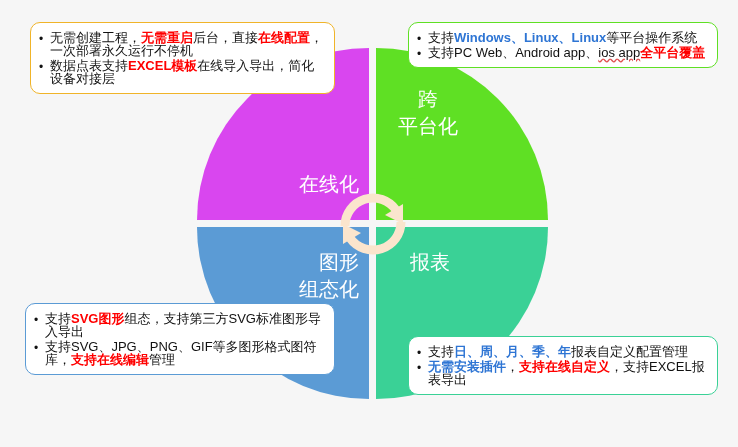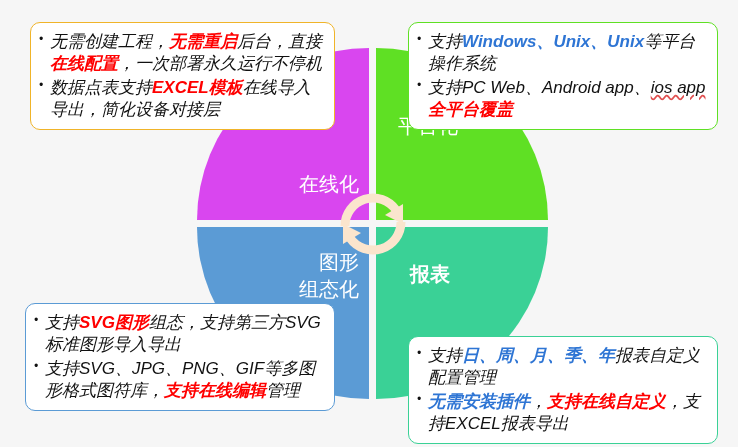--- a/index.html
+++ b/index.html
@@ -32,25 +32,24 @@
   }
   .callout ul {
     margin: 0;
     padding: 0;
     list-style: none;
   }
   .callout li {
     position: relative;
     padding-left: 11px;
     margin: 0 0 2px 0;
-    font-size: 17px;
-    line-height: 22px;
+    font-size: 13px;
+    line-height: 13px;
     color: #111111;
     letter-spacing: 0px;
-    font-style: italic;
   }
   .callout li:last-child { margin-bottom: 0; }
   .callout li::before {
     content: "•";
     position: absolute;
     left: 0;
     top: -1px;
     font-size: 12px;
     line-height: 18px;
     color: #111111;
@@ -110,21 +109,21 @@
     border-radius: 0 0 0 172px;
   }
   #quad-br {
     right: 0; bottom: 0;
     border-radius: 0 0 172px 0;
   }
 
   #quad-tl .qlabel { right: 10px;  bottom: 22px; }
   #quad-tr .qlabel { left: 22px;   top: 38px; }
   #quad-bl .qlabel { right: 10px;  top: 22px; }
-  #quad-br .qlabel { left: 20px;   top: 34px; font-weight: bold; }
+  #quad-br .qlabel { left: 20px;   top: 22px; }
 
   #quad-tr .qlabel .l1 { display: block; text-align: center; }
   #quad-tr .qlabel .l2 { display: block; text-align: left; }
   #quad-bl .qlabel .l1 { display: block; text-align: right; }
   #quad-bl .qlabel .l2 { display: block; text-align: right; }
   #quad-br .qlabel .l1 { display: block; text-align: left; padding-left: 14px;}
   #quad-br .qlabel .l2 { display: block; text-align: left; }
 
   #cycle-arrows {
     position: absolute;
@@ -181,21 +180,21 @@
 
   <div class="callout" id="box-tl" style="border-color: rgb(240, 180, 41);">
     <ul>
         <li><span>无需创建工程，</span><span class="em-red">无需重启</span><span>后台，直接</span><span class="em-red">在线配置</span><span>，一次部署永久运行不停机</span></li>
         <li><span>数据点表支持</span><span class="em-red">EXCEL模板</span><span>在线导入导出，简化设备对接层</span></li>
       </ul>
   </div>
 
   <div class="callout" id="box-tr" style="border-color: rgb(95, 224, 36);">
     <ul>
-        <li><span>支持</span><span class="em-blue">Windows、Unix、Unix</span><span>等平台操作系统</span></li>
+        <li><span>支持</span><span class="em-blue">Windows、Linux、Linux</span><span>等平台操作系统</span></li>
         <li><span>支持PC Web、Android app、</span><span class="squiggle">ios app</span><span class="em-red">全平台覆盖</span></li>
       </ul>
   </div>
 
   <div class="callout" id="box-bl" style="border-color: rgb(91, 155, 213);">
     <ul>
         <li><span>支持</span><span class="em-red">SVG图形</span><span>组态，支持第三方SVG标准图形导入导出</span></li>
         <li><span>支持SVG、JPG、PNG、GIF等多图形格式图符库，</span><span class="em-red">支持在线编辑</span><span>管理</span></li>
       </ul>
   </div>

